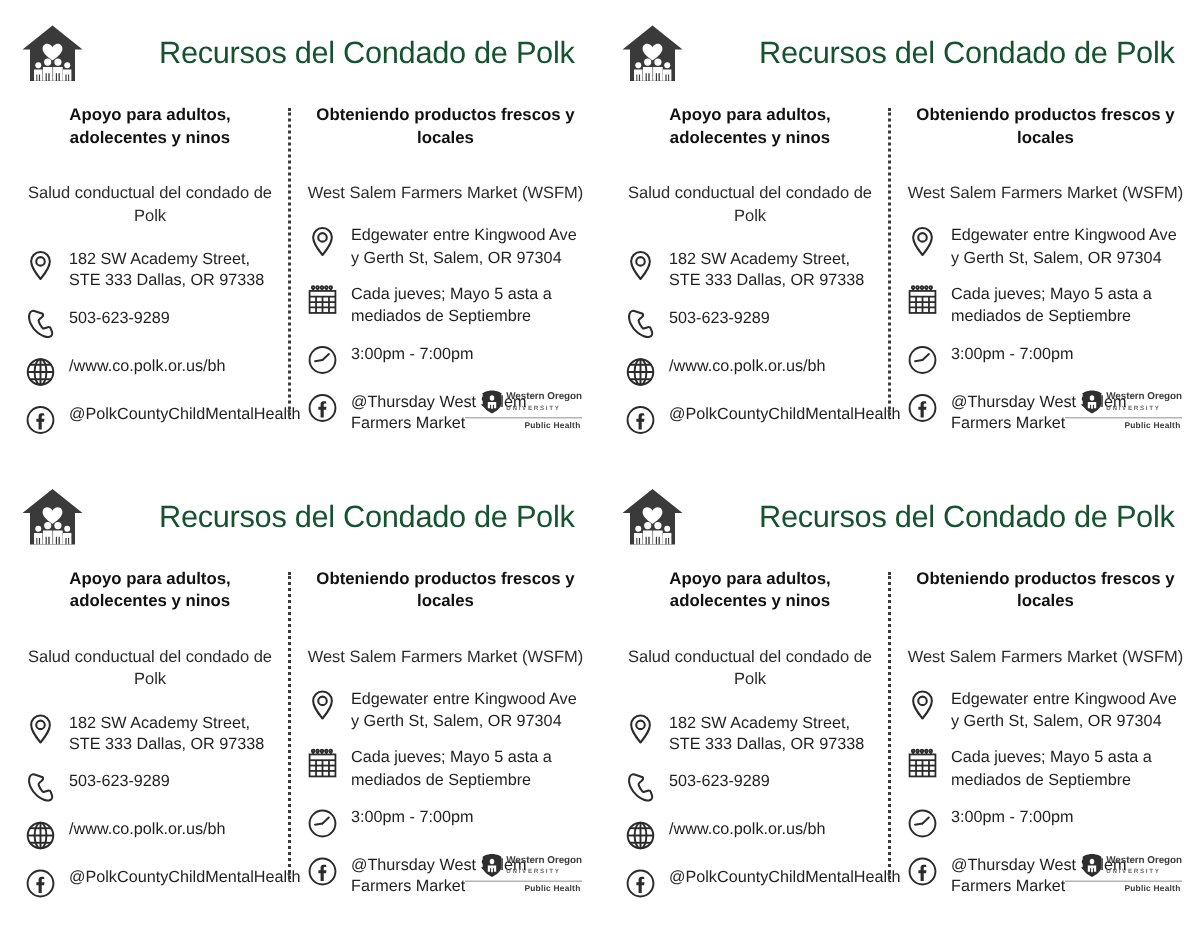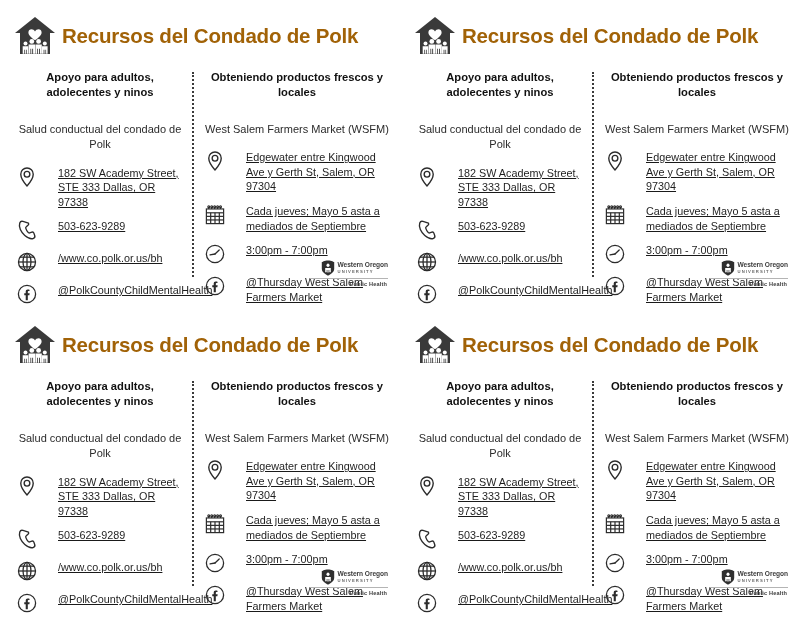--- a/index.html
+++ b/index.html
@@ -27,24 +27,25 @@
   .card-header {
     display:flex;
     align-items:center;
     gap:6px;
     margin-bottom:14px;
     padding-left:2px;
   }
   .house-icon { width:42px; height:40px; flex:0 0 auto; display:block; }
   .card-title {
     font-size:20.5px;
-    font-weight:700;
+    font-weight:400;
     letter-spacing:-0.2px;
-    color:#a16207;
+    color:#14532d;
     white-space:nowrap;
+    margin-left:44px;
   }
 
   
   .columns {
     display:flex;
     flex:1;
     padding-left:4px;
   }
   .col { display:flex; flex-direction:column; }
   .col-left  { width:176px; padding-right:8px; }
@@ -71,23 +72,22 @@
     line-height:1.4;
     color:#2b2b2b;
     margin-bottom:12px;
     margin-top:12px;
   }
 
   
   .contact-row {
     display:flex;
     align-items:flex-start;
-    gap:20px;
+    gap:8px;
     margin-bottom:9px;
-    text-decoration:underline;
   }
   .contact-icon {
     flex:0 0 auto;
     width:22px; height:22px;
     display:block;
     margin-top:1px;
   }
   .contact-text {
     font-size:10.8px;
     line-height:1.35;

